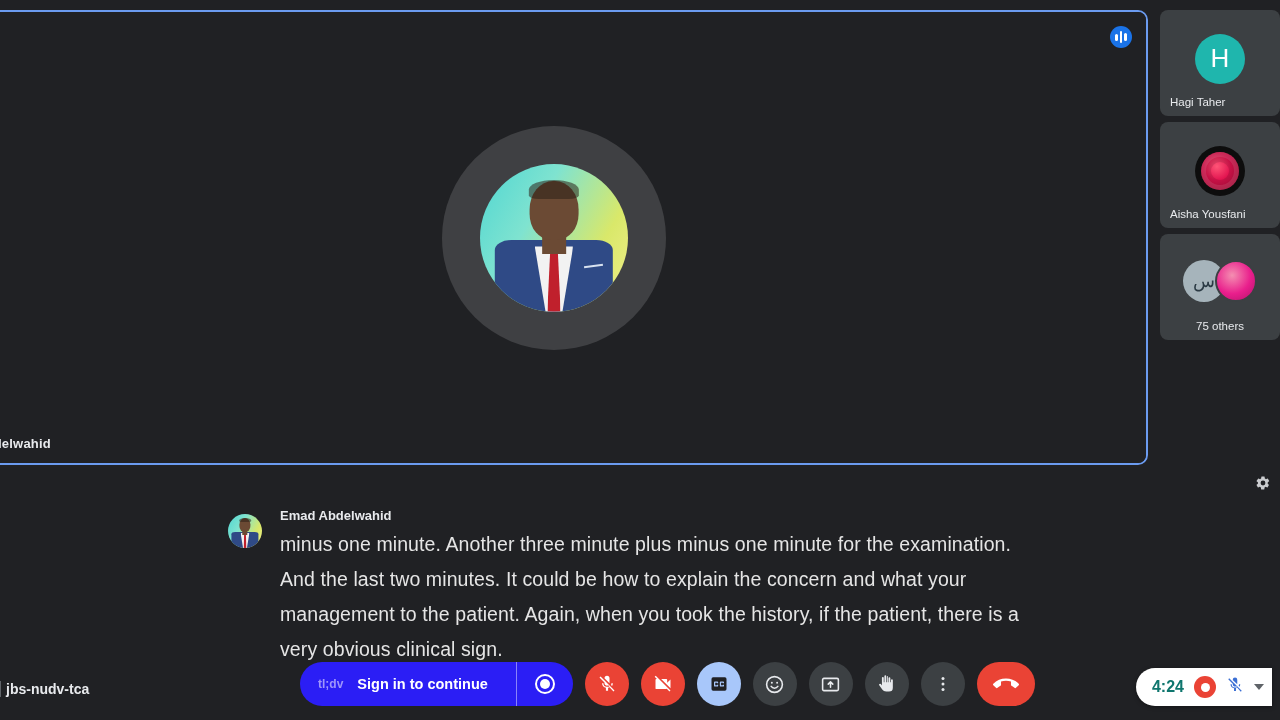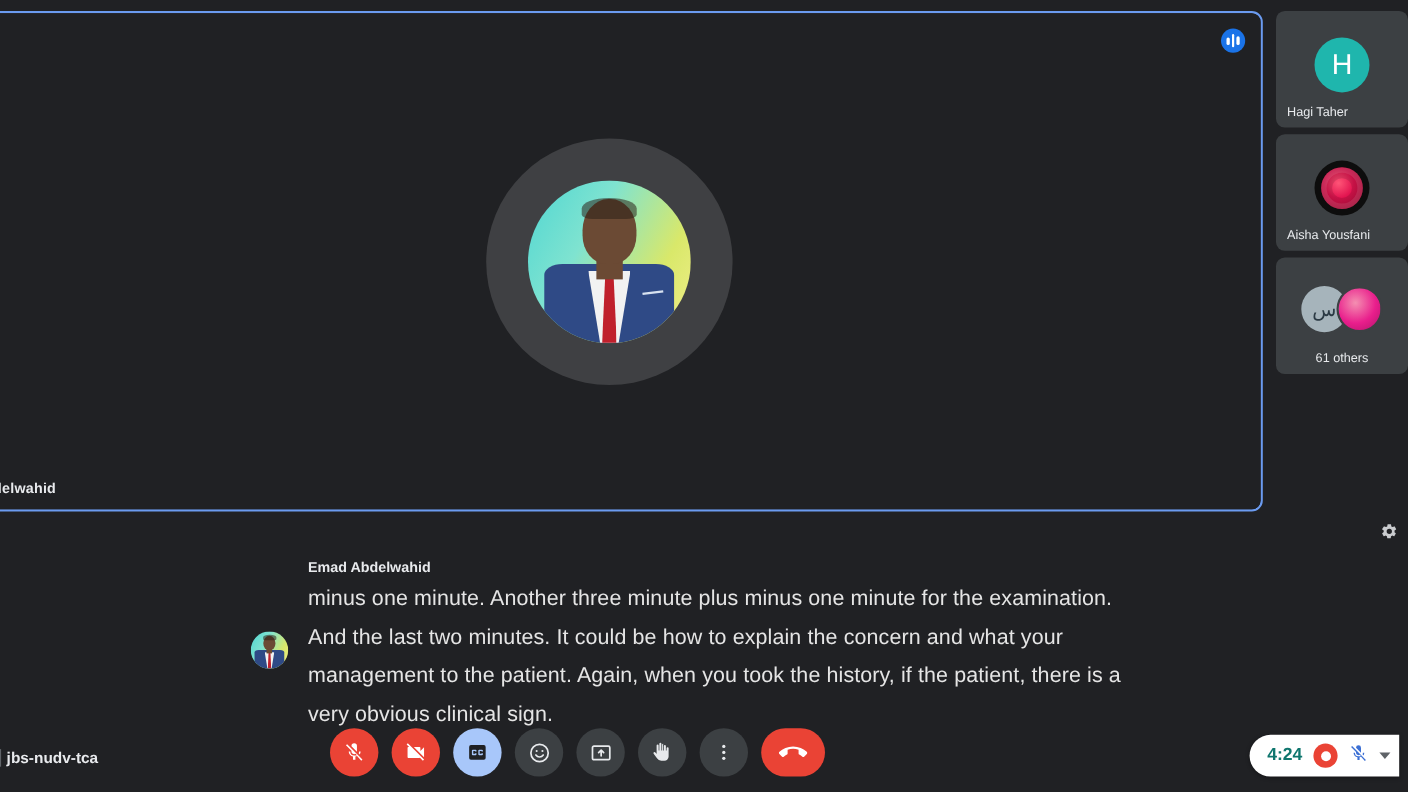--- a/index.html
+++ b/index.html
@@ -165,21 +165,21 @@
     width: 26px; height: 26px;
     display: flex; align-items: center; justify-content: center;
     opacity: .85;
   }
 
   
   .captions {
     position: absolute;
     left: 228px; top: 508px;
     width: 800px;
-    display: flex; gap: 18px; align-items: center;
+    display: flex; gap: 18px;
   }
   .cap-avatar {
     flex: 0 0 auto;
     width: 34px; height: 34px;
     border-radius: 50%; overflow: hidden;
     position: relative; margin-top: 6px;
   }
   .cap-body { flex: 1 1 auto; }
   .cap-name {
     color: #e8eaed; font-size: 13px; font-weight: bold;
@@ -318,21 +318,21 @@
       <div class="p-name">Aisha Yousfani</div>
     </div>
 
     <div class="p-tile">
       <div class="stack">
         <div class="c c1">
           <span>س</span>
         </div>
         <div class="c c2"></div>
       </div>
-      <div class="p-name center">61 others</div>
+      <div class="p-name center">75 others</div>
     </div>
   </div>
 
   <div class="gear-btn">
     <svg width="16" height="16" viewBox="0 0 24 24" fill="#e8eaed">
       <path d="M19.14 12.94a7.07 7.07 0 000-1.88l2.03-1.58a.5.5 0 00.12-.64l-1.92-3.32a.5.5 0 00-.6-.22l-2.39.96a7.3 7.3 0 00-1.63-.94l-.36-2.54a.5.5 0 00-.5-.42h-3.84a.5.5 0 00-.5.42l-.36 2.54c-.58.24-1.12.55-1.63.94l-2.39-.96a.5.5 0 00-.6.22L2.25 8.84a.5.5 0 00.12.64l2.03 1.58a7.07 7.07 0 000 1.88l-2.03 1.58a.5.5 0 00-.12.64l1.92 3.32c.13.22.39.3.6.22l2.39-.96c.51.39 1.05.7 1.63.94l.36 2.54c.04.24.25.42.5.42h3.84c.25 0 .46-.18.5-.42l.36-2.54c.58-.24 1.12-.55 1.63-.94l2.39.96c.22.08.47 0 .6-.22l1.92-3.32a.5.5 0 00-.12-.64l-2.03-1.58zM12 15.6A3.6 3.6 0 1112 8.4a3.6 3.6 0 010 7.2z"></path>
     </svg>
   </div>
 
   <div class="captions">
@@ -351,20 +351,30 @@
     </div>
   </div>
 
   <div class="meet-code">
     <span class="divider"></span>
     <span>jbs-nudv-tca</span>
   </div>
 
   <div class="controls">
 
+    <div class="tldv-pill">
+      <span class="tldv-logo">tl;dv</span>
+      <span class="tldv-label">Sign in to continue</span>
+      <span class="tldv-sep"></span>
+      <span class="tldv-rec">
+        <span class="rec-ring">
+            <i></i>
+          </span>
+      </span>
+    </div>
 
     <button class="cbtn red">
       <svg width="20" height="20" viewBox="0 0 24 24" fill="#fff">
         <path d="M19 11h-1.7c0 .74-.16 1.43-.43 2.05l1.23 1.23A6.9 6.9 0 0019 11zM15 11.16V5a3 3 0 00-6 0v.18l6 5.98zM4.27 3L3 4.27l6 6V11a3 3 0 004.53 2.58l1.4 1.4A4.9 4.9 0 0112 15.3 4.3 4.3 0 017.7 11H6c0 2.74 2.05 5.02 4.7 5.4V20h2.6v-3.6c.65-.09 1.26-.3 1.82-.59L19.73 21 21 19.73 4.27 3z"></path>
       </svg>
     </button>
 
     <button class="cbtn red">
       <svg width="20" height="20" viewBox="0 0 24 24" fill="#fff">
         <path d="M21 6.5l-4 4V7a1 1 0 00-1-1H9.82L21 17.18V6.5zM3.27 2L2 3.27 4.73 6H4a1 1 0 00-1 1v10a1 1 0 001 1h12c.2 0 .39-.06.54-.16L19.73 21 21 19.73 3.27 2z"></path>

